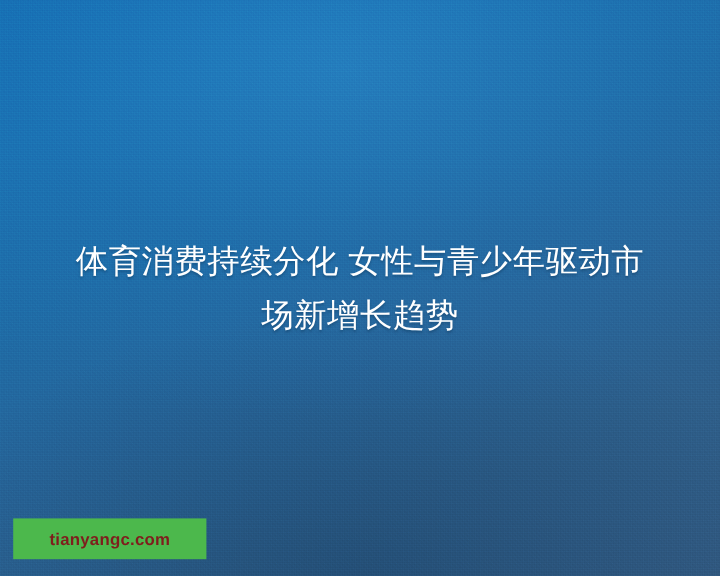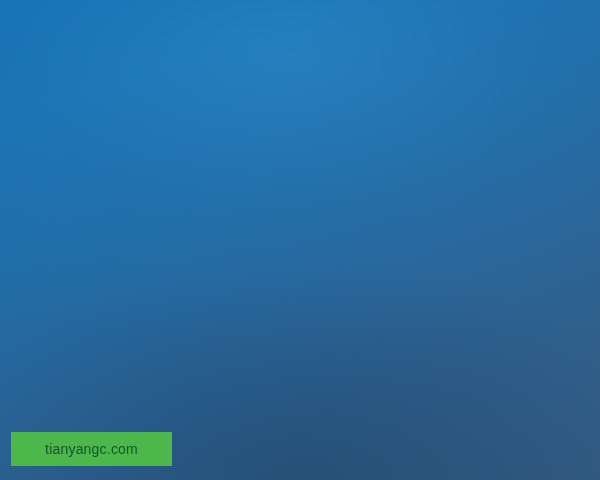--- a/index.html
+++ b/index.html
@@ -89,33 +89,35 @@
     left: 11px;
     top: 432px;
     width: 161px;
     height: 34px;
     background: #4cb84c;
     display: flex;
     align-items: center;
     justify-content: center;
   }
   #watermark .wm-text {
-    color: #14532d;
+    color: #7f1d1d;
     font-size: 14px;
     line-height: 1;
     letter-spacing: 0.2px;
-    font-weight: 400;
+    font-weight: 700;
   }
 </style>
 </head>
 <body>
 
 <div id="cover">
 
   <div class="sheen"></div>
   <div class="grain"></div>
 
+  <div id="headline">体育消费持续分化 女性与青少年驱动市
+场新增长趋势</div>
 
   <div id="watermark">
     <span class="wm-text">tianyangc.com</span>
   </div>
 
 </div>
 
 </body></html>

